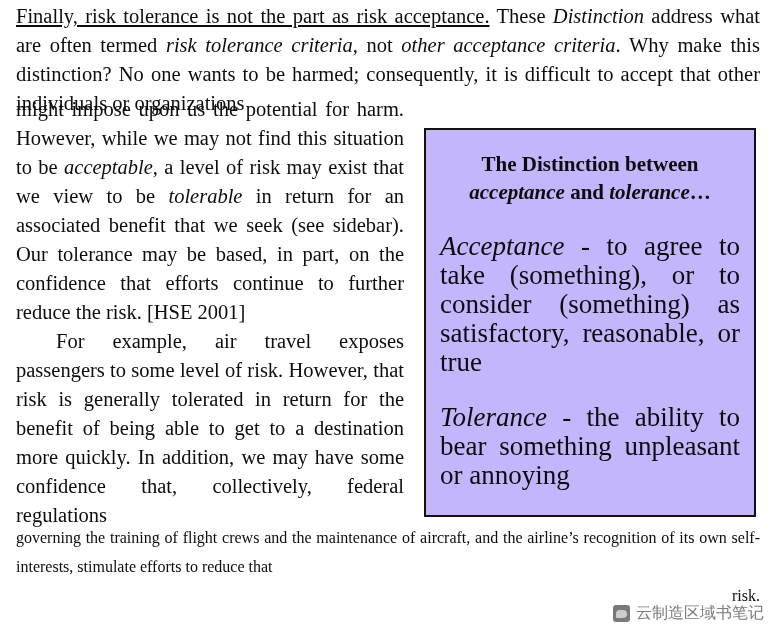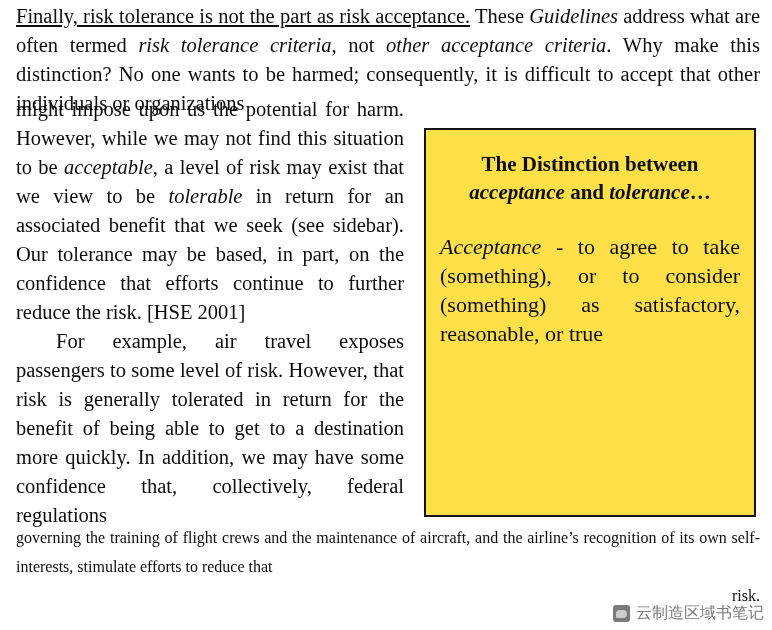--- a/index.html
+++ b/index.html
@@ -57,38 +57,38 @@
     text-indent: 40px;
   }
 
   
   .sidebar {
     position: absolute;
     left: 424px;
     top: 128px;
     width: 332px;
     height: 389px;
-    background: #fde047;
+    background: #c4b5fd;
     border: 2px solid #111111;
     box-sizing: border-box;
     padding: 14px 14px 4px 14px;
   }
   .sidebar-title {
     text-align: center;
     font-weight: bold;
     font-size: 21px;
     line-height: 28px;
     margin: 6px 0 0 0;
   }
   .sidebar-title .it {
     font-style: italic;
   }
   .sidebar-body {
     margin-top: 26px;
-    font-size: 22px;
+    font-size: 27px;
     line-height: 29px;
     text-align: justify;
     text-justify: inter-word;
   }
   .sidebar-body p {
     margin: 0;
   }
   .sidebar-body p + p {
     margin-top: 26px;
   }
@@ -145,37 +145,38 @@
     background: #c9c9c9;
   }
   .it { font-style: italic; }
 </style>
 </head>
 <body>
 
 <div class="page">
 
   <div class="top-para">
-    <span class="lead">Finally, risk tolerance is not the part as risk acceptance.</span><span> These <i>Guidelines</i> address what are often termed <i>risk tolerance criteria</i>, not <i>other acceptance criteria</i>.  Why make this distinction?  No one wants to be harmed; consequently, it is difficult to accept that other individuals or organizations</span>
+    <span class="lead">Finally, risk tolerance is not the part as risk acceptance.</span><span> These <i>Distinction</i> address what are often termed <i>risk tolerance criteria</i>, not <i>other acceptance criteria</i>.  Why make this distinction?  No one wants to be harmed; consequently, it is difficult to accept that other individuals or organizations</span>
   </div>
 
   <div class="left-col">
     <p>might impose upon us the potential for harm.  However, while we may not find this situation to be <i>acceptable</i>, a level of risk may exist that we view to be <i>tolerable</i> in return for an associated benefit that we seek (see sidebar).  Our tolerance may be based, in part, on the confidence that efforts continue to further reduce the risk.  [HSE 2001]</p>
     <p class="indent">For example, air travel exposes passengers to some level of risk.  However, that risk is generally tolerated in return for the benefit of being able to get to a destination more quickly.  In addition, we may have some confidence that, collectively, federal regulations</p>
   </div>
 
   <div class="sidebar">
     <div class="sidebar-title">
       <div>The Distinction between</div>
       <div>
         <span class="it">acceptance</span><span> and </span><span class="it">tolerance</span><span>…</span>
       </div>
     </div>
     <div class="sidebar-body">
       <p><i>Acceptance</i> - to agree to take (something), or to consider (something) as satisfactory, reasonable, or true</p>
+      <p><i>Tolerance</i> - the ability to bear something unpleasant or annoying</p>
     </div>
   </div>
 
   <div class="bottom-para">
     <span>governing the training of flight crews and the maintenance of aircraft, and the airline’s recognition of its own self-interests, stimulate efforts to reduce that</span>
     <div class="last-line">risk.</div>
   </div>
 
   <div class="watermark">
     <span class="wm-icon"></span>

